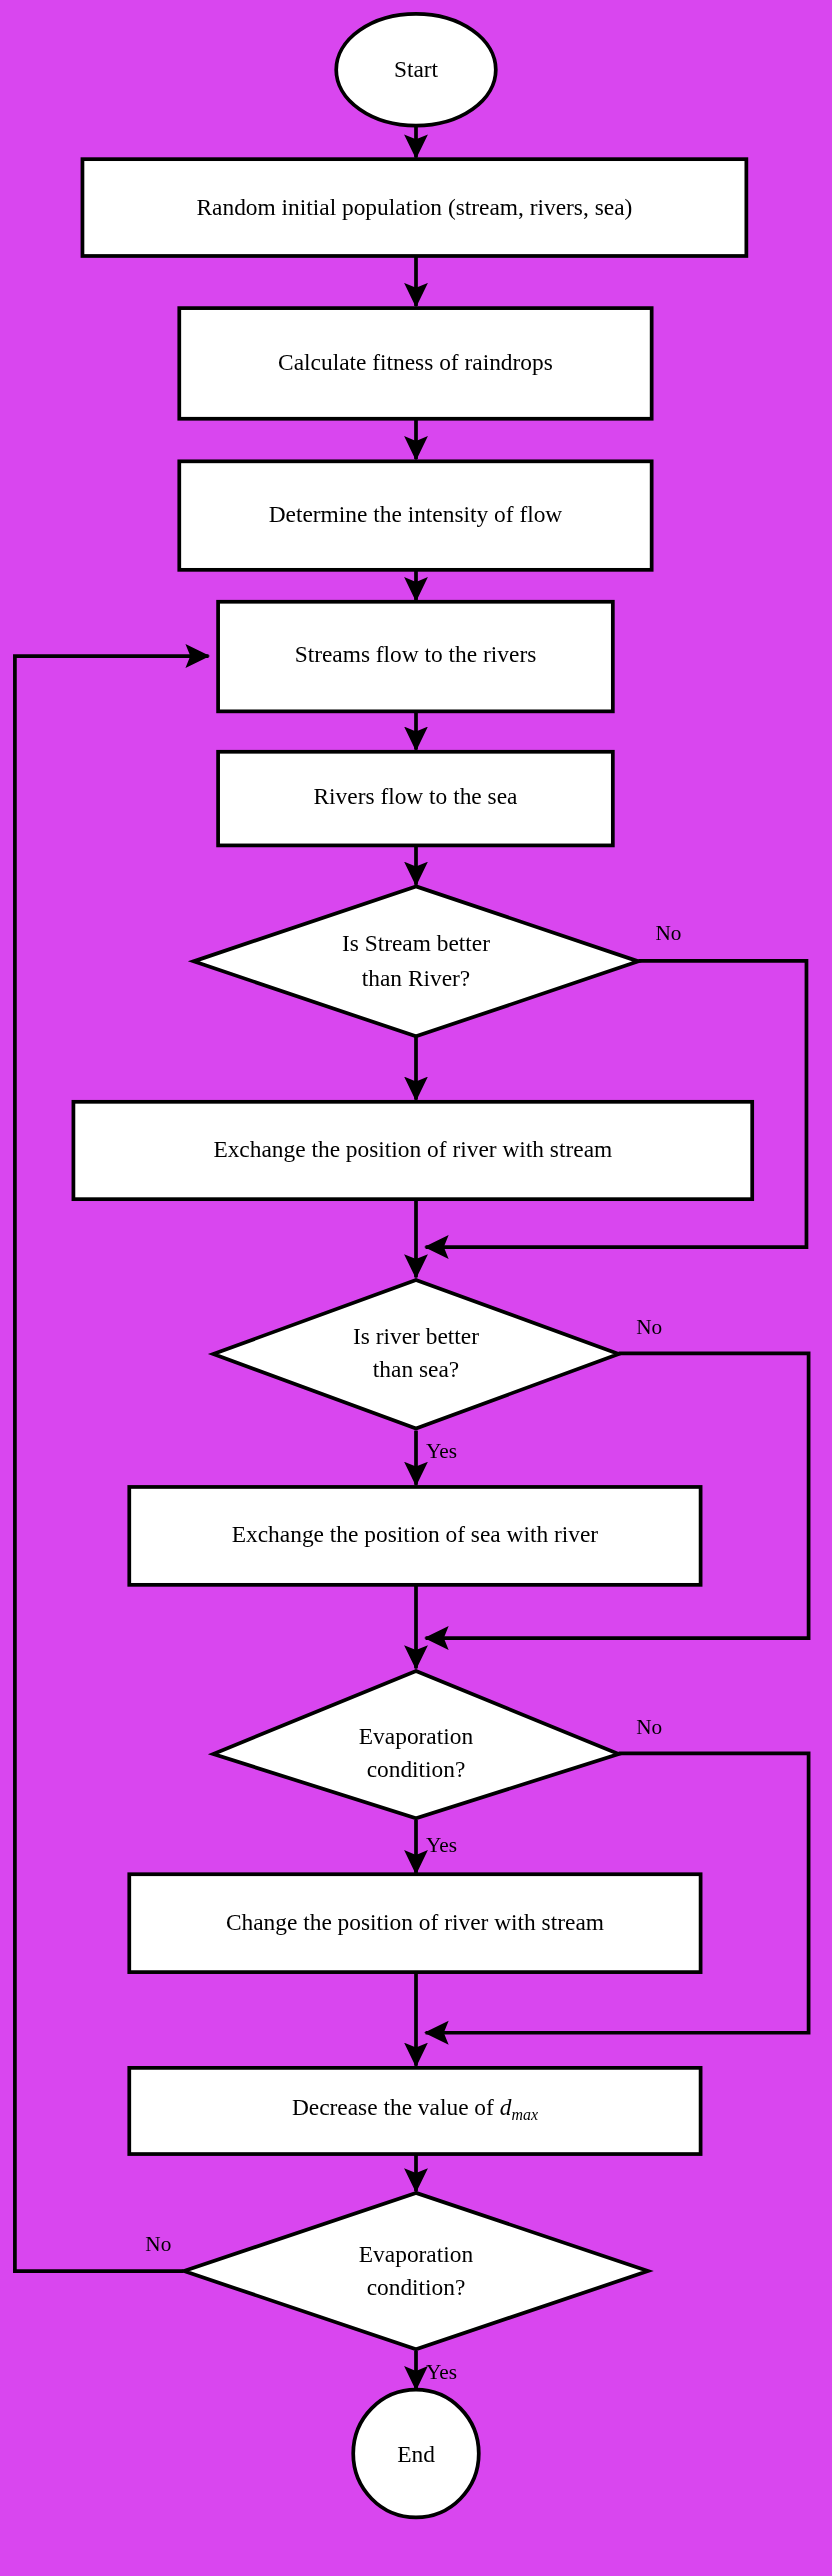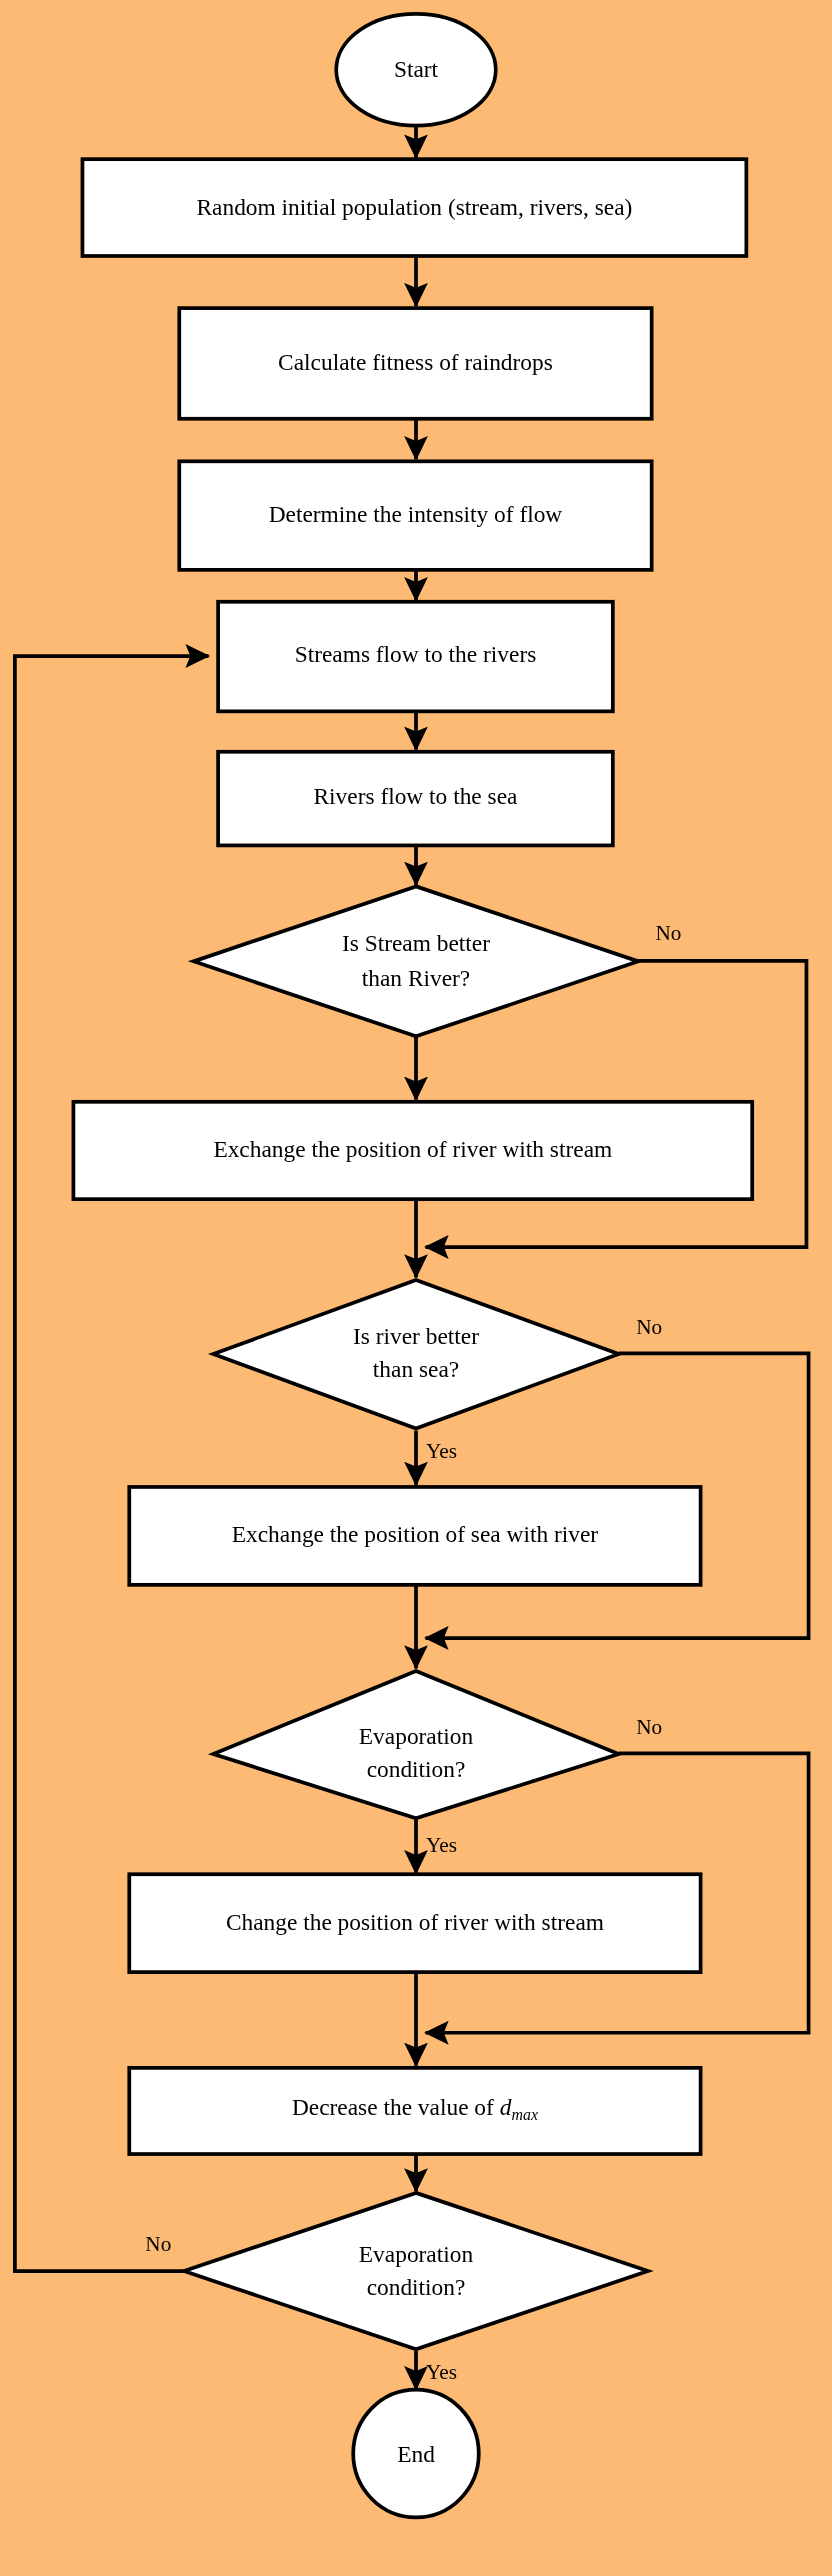--- a/index.html
+++ b/index.html
@@ -8,21 +8,21 @@
     padding: 0;
     background: #ffffff;
   }
   body {
     font-family: "Liberation Serif", "DejaVu Serif", serif;
   }
   #flowchart-root {
     position: relative;
     width: 832px;
     height: 2576px;
-    background: #fdba74;
+    background: #d946ef;
     overflow: hidden;
   }
   svg.flow-svg {
     display: block;
     width: 832px;
     height: 2576px;
   }
   .node-shape {
     fill: #ffffff;
     stroke: #000000;

